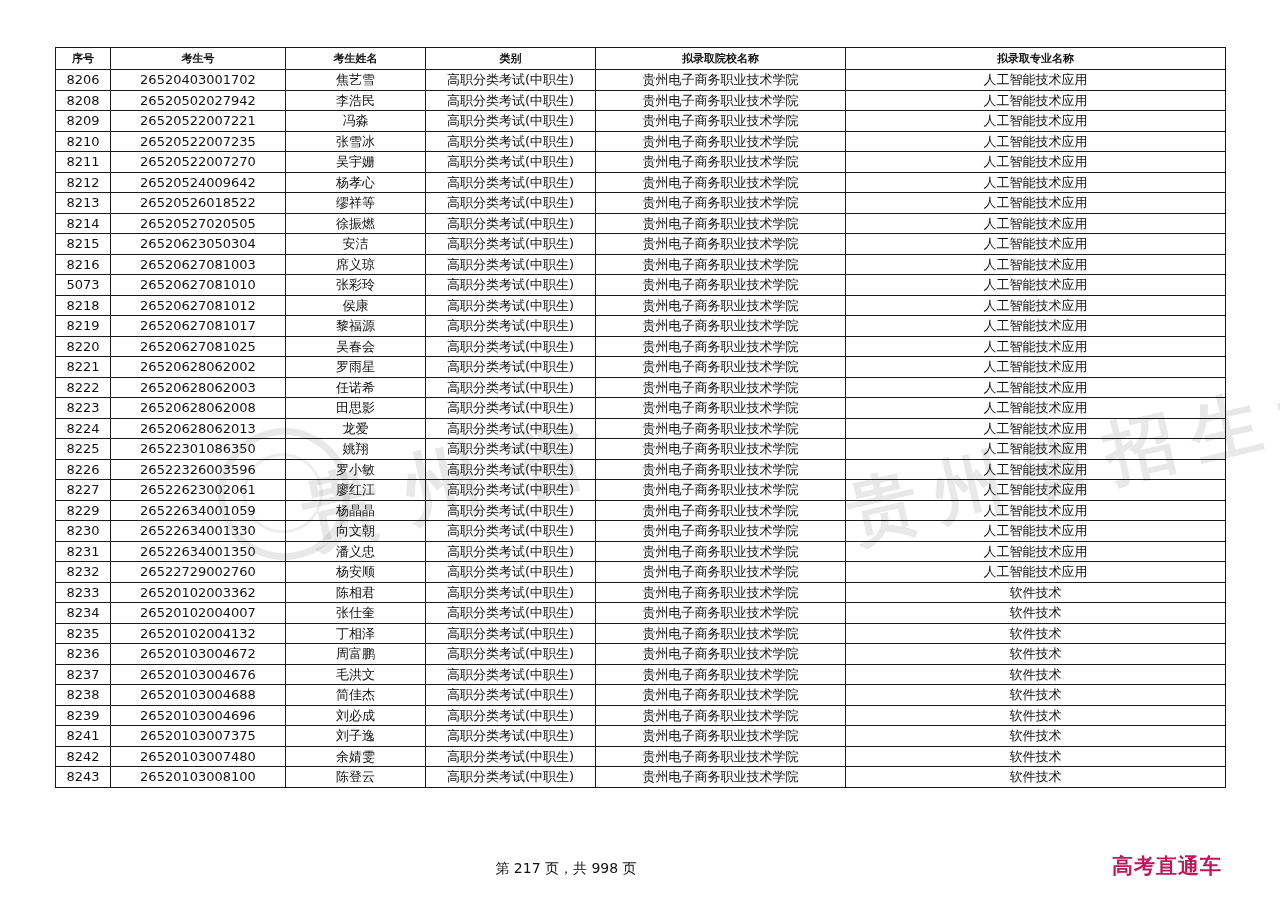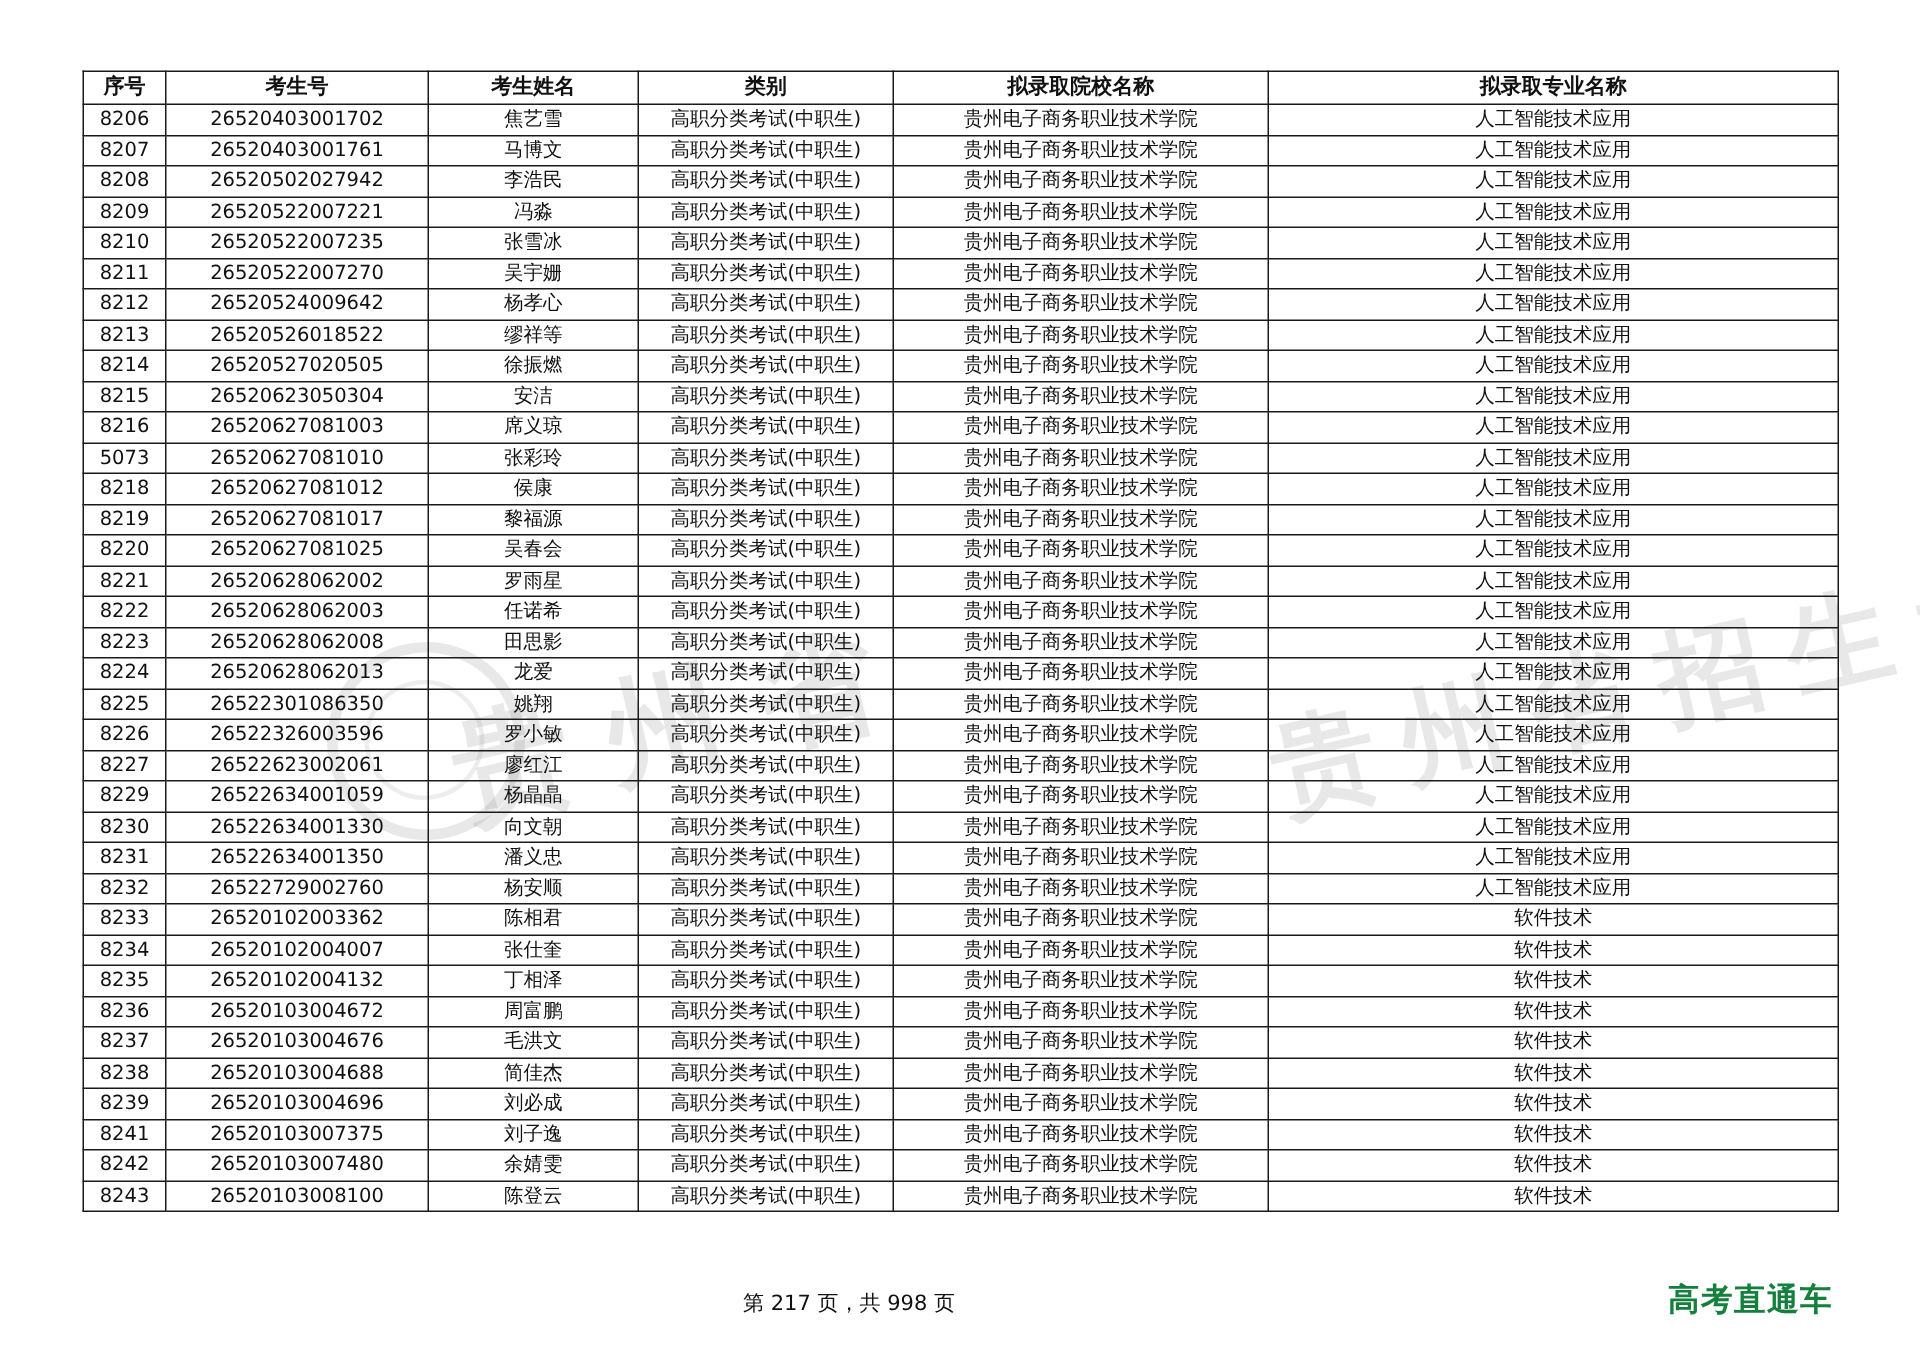--- a/index.html
+++ b/index.html
@@ -27,21 +27,21 @@
     border:1px solid #1a1a1a;
     text-align:center;
     padding:0 2px;
     height:19.5px;
     line-height:19.5px;
     white-space:nowrap;
     overflow:hidden;
   }
   table.roster th {
     font-weight:bold;
-    font-size:14px;
+    font-size:11px;
     height:21px;
   }
   col.c-seq   { width:55px; }
   col.c-id    { width:175px; }
   col.c-name  { width:140px; }
   col.c-cat   { width:170px; }
   col.c-school{ width:250px; }
   col.c-major { width:380px; }
 
   
@@ -82,21 +82,21 @@
     text-align:center;
     font-size:14px;
     color:#111;
     z-index:2;
   }
   .brand-logo {
     position:absolute;
     right:58px; top:852px;
     font-size:21px;
     font-weight:bold;
-    color:#15803d;
+    color:#be185d;
     letter-spacing:1px;
     z-index:2;
   }
 </style>
 </head>
 <body>
 
 <div class="watermark-layer">
   <div class="wm-seal">
     <div class="wm-seal-inner"></div>
@@ -128,28 +128,20 @@
     <tbody>
         <tr>
           <td>8206</td>
           <td>26520403001702</td>
           <td>焦艺雪</td>
           <td>高职分类考试(中职生)</td>
           <td>贵州电子商务职业技术学院</td>
           <td>人工智能技术应用</td>
         </tr>
         <tr>
-          <td>8207</td>
-          <td>26520403001761</td>
-          <td>马博文</td>
-          <td>高职分类考试(中职生)</td>
-          <td>贵州电子商务职业技术学院</td>
-          <td>人工智能技术应用</td>
-        </tr>
-        <tr>
           <td>8208</td>
           <td>26520502027942</td>
           <td>李浩民</td>
           <td>高职分类考试(中职生)</td>
           <td>贵州电子商务职业技术学院</td>
           <td>人工智能技术应用</td>
         </tr>
         <tr>
           <td>8209</td>
           <td>26520522007221</td>

